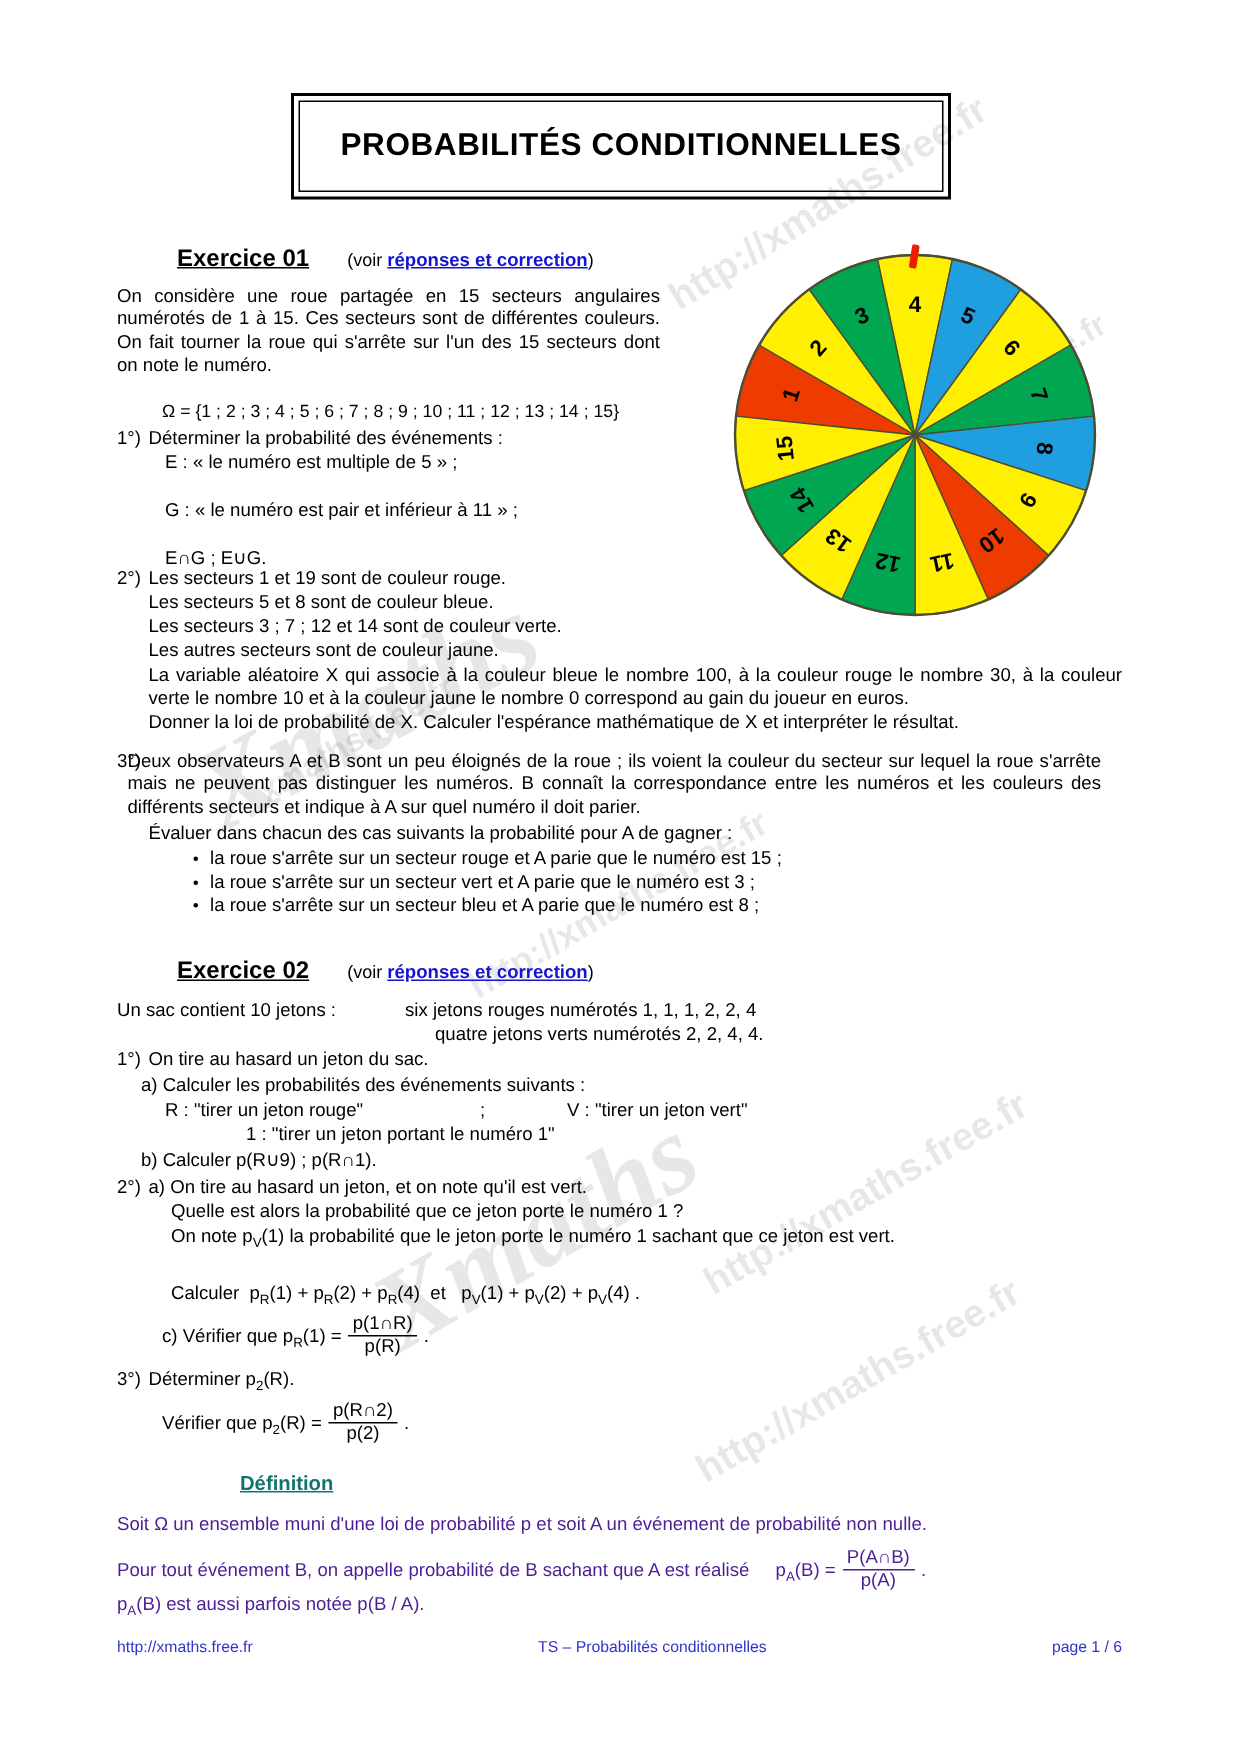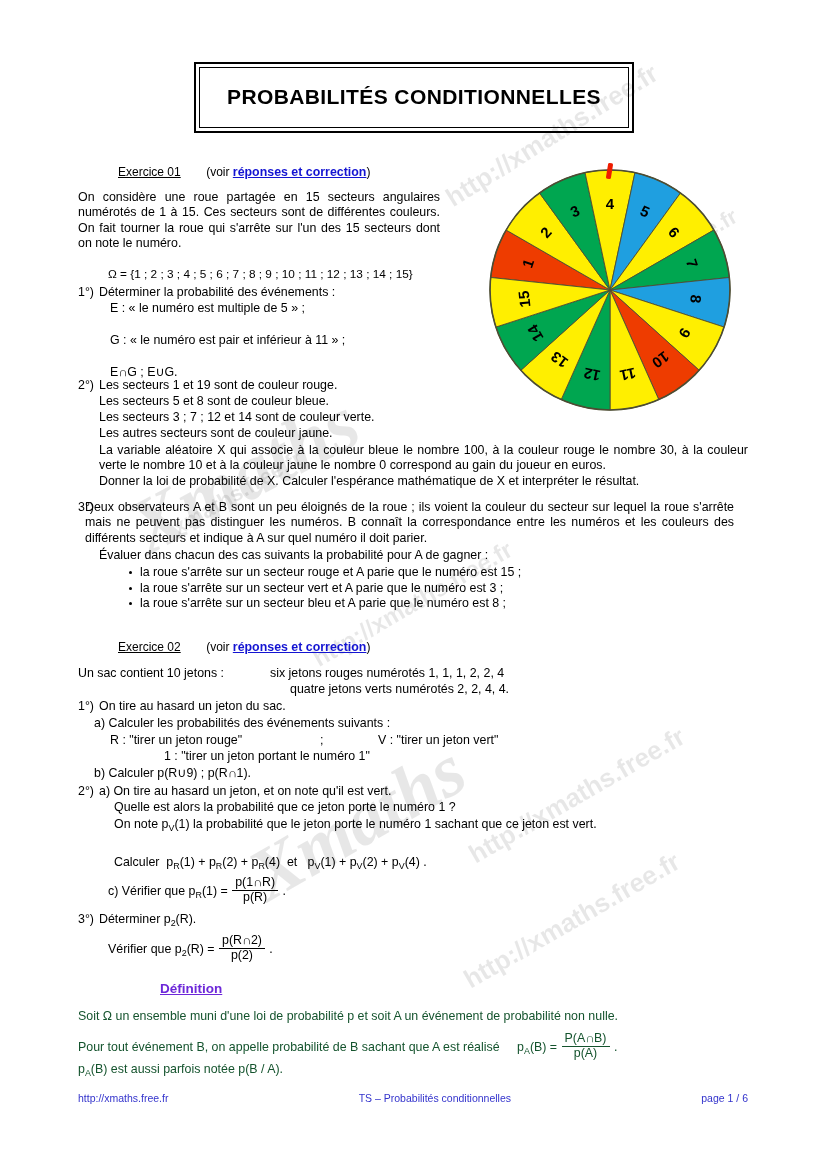--- a/index.html
+++ b/index.html
@@ -43,39 +43,39 @@
   .title-inner{
     border:1px solid #000;
     text-align:center;
     padding:17px 6px 18px 6px;
     font-size:21px;
     font-weight:bold;
     letter-spacing:0.4px;
   }
   .blk{position:absolute;font-size:12.4px;line-height:15.4px;}
 
-  .ex-head{font-size:12px;font-weight:normal;text-decoration:underline;text-align:center;}
+  .ex-head{font-size:16px;font-weight:bold;text-decoration:underline;text-align:center;}
   .ex-note{font-size:12px;font-weight:normal;text-decoration:none;}
   .lnk{color:#1414d2;text-decoration:underline;font-weight:bold;}
 
   .just{text-align:justify;text-justify:inter-word;}
 
   ul.bul{margin:0;padding-left:17px;list-style:none;}
   ul.bul li{position:relative;padding-left:11px;line-height:15.6px;}
   ul.bul li:before{content:"";position:absolute;left:0;top:6px;width:3px;height:3px;border-radius:50%;background:#000;}
 
   
   .frac{display:inline-block;vertical-align:middle;text-align:center;line-height:1.12;margin:0 1px;position:relative;top:-1px;}
   .frac .num{display:block;padding:0 3px;border-bottom:1px solid currentColor;}
   .frac .den{display:block;padding:0 3px;}
   sub{font-size:0.72em;}
 
   
-  .defn{color:#14532d;}
-  .defn-title{font-size:13.5px;font-weight:bold;text-decoration:underline;color:#6d28d9;}
+  .defn{color:#4c1d95;}
+  .defn-title{font-size:13.5px;font-weight:bold;text-decoration:underline;color:#0f766e;}
 
   
   .footer{position:absolute;left:78px;top:1092px;width:670px;color:#3333cc;font-size:10.5px;display:flex;justify-content:space-between;}
 
   
   .wheel-wrap{position:absolute;left:482px;top:160px;width:256px;height:256px;}
   .wheel-wrap svg{display:block;}
   .sector-num{font-family:"Liberation Sans",sans-serif;font-size:15px;font-weight:bold;fill:#000;}
 </style>
 </head>

